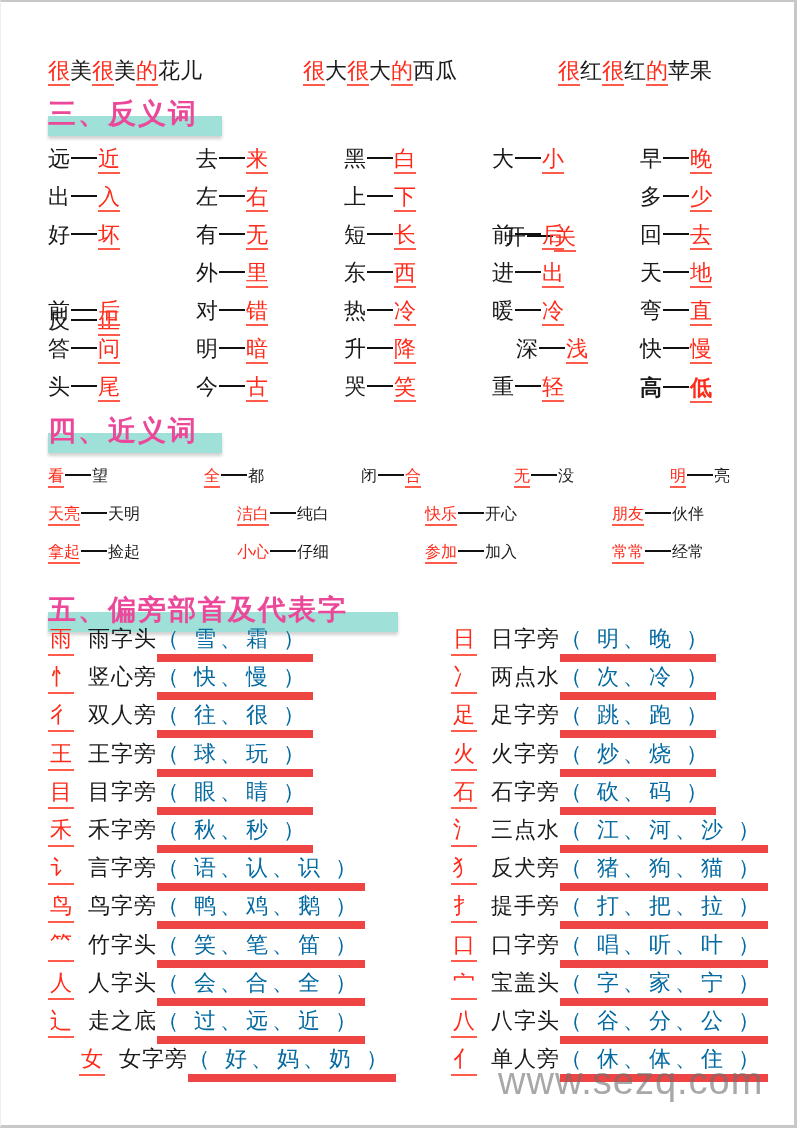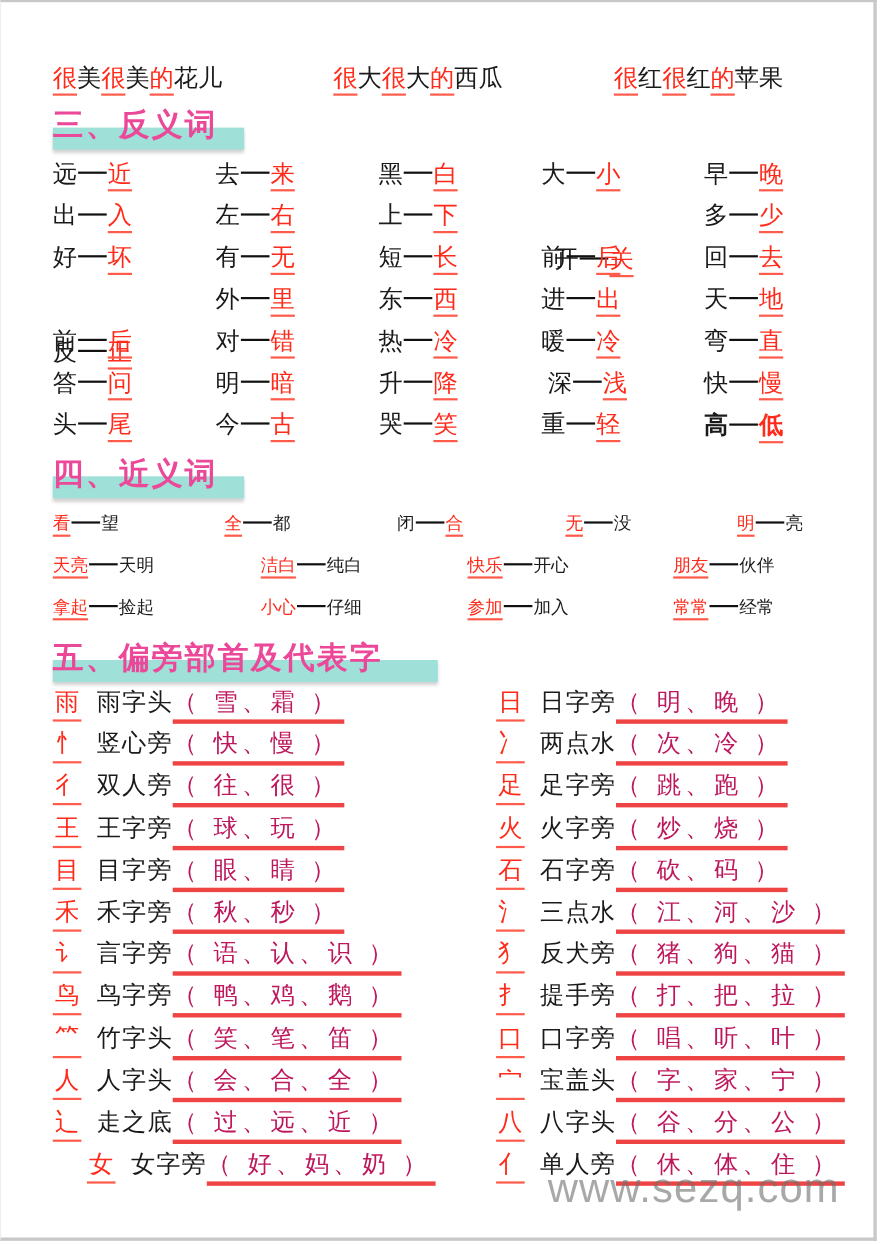--- a/index.html
+++ b/index.html
@@ -36,21 +36,21 @@
   
   .ant { font-size: 22px; line-height: 26px; }
   .ant .dash, .syn .dash { display: inline-block; width: 26px; height: 2px; background: #111; vertical-align: middle; margin: 0 1px; position: relative; top: -2px; }
 
   .syn { font-size: 16px; line-height: 26px; }
 
   
   .rad { font-size: 22px; line-height: 30px; }
   .rad .sym { display: inline-block; width: 26px; text-align: center; color: #ff2a1a; border-bottom: 2px solid #ff5a4a; }
   .rad .name { display: inline-block; margin-left: 14px; letter-spacing: 1px; }
-  .rad .ex { display: inline-block; color: #be185d; border-bottom: 4px solid #ef4444; letter-spacing: 4px; padding-right: 4px; }
+  .rad .ex { display: inline-block; color: #0369a1; border-bottom: 8px solid #ef4444; letter-spacing: 4px; padding-right: 4px; }
 
   .watermark {
     position: absolute; left: 498px; top: 1060px; font-family: "Liberation Sans", sans-serif;
     font-size: 38px; color: rgba(110,110,110,0.6); letter-spacing: 1px;
   }
 </style>
 </head>
 <body>
 
 <div class="frame"></div>
@@ -91,21 +91,21 @@
     <div class="abs ant" style="left: 492px; top: 260px;"><span>进</span><span class="dash"></span><span class="red ul">出</span></div>
     <div class="abs ant" style="left: 640px; top: 260px;"><span>天</span><span class="dash"></span><span class="red ul">地</span></div>
     <div class="abs ant" style="left: 48px; top: 298px;"><span>前</span><span class="dash"></span><span class="red ul">后</span></div>
     <div class="abs ant" style="left: 196px; top: 298px;"><span>对</span><span class="dash"></span><span class="red ul">错</span></div>
     <div class="abs ant" style="left: 344px; top: 298px;"><span>热</span><span class="dash"></span><span class="red ul">冷</span></div>
     <div class="abs ant" style="left: 492px; top: 298px;"><span>暖</span><span class="dash"></span><span class="red ul">冷</span></div>
     <div class="abs ant" style="left: 640px; top: 298px;"><span>弯</span><span class="dash"></span><span class="red ul">直</span></div>
     <div class="abs ant" style="left: 48px; top: 336px;"><span>答</span><span class="dash"></span><span class="red ul">问</span></div>
     <div class="abs ant" style="left: 196px; top: 336px;"><span>明</span><span class="dash"></span><span class="red ul">暗</span></div>
     <div class="abs ant" style="left: 344px; top: 336px;"><span>升</span><span class="dash"></span><span class="red ul">降</span></div>
-    <div class="abs ant" style="left: 498px; top: 336px;"><span>深</span><span class="dash"></span><span class="red ul">浅</span></div>
+    <div class="abs ant" style="left: 516px; top: 336px;"><span>深</span><span class="dash"></span><span class="red ul">浅</span></div>
     <div class="abs ant" style="left: 640px; top: 336px;"><span>快</span><span class="dash"></span><span class="red ul">慢</span></div>
     <div class="abs ant" style="left: 48px; top: 374px;"><span>头</span><span class="dash"></span><span class="red ul">尾</span></div>
     <div class="abs ant" style="left: 196px; top: 374px;"><span>今</span><span class="dash"></span><span class="red ul">古</span></div>
     <div class="abs ant" style="left: 344px; top: 374px;"><span>哭</span><span class="dash"></span><span class="red ul">笑</span></div>
     <div class="abs ant" style="left: 492px; top: 374px;"><span>重</span><span class="dash"></span><span class="red ul">轻</span></div>
     <div class="abs ant" style="left: 640px; top: 374px; font-weight: bold;"><span>高</span><span class="dash"></span><span class="red ul">低</span></div>
   </div>
 
 <div class="sec" style="top:413px;">
   <div class="bar" style="width:174px;"></div>
@@ -120,21 +120,21 @@
     <div class="abs syn" style="left: 48px; top: 501px;"><span class="red ul">天亮</span><span class="dash"></span><span class="">天明</span></div>
     <div class="abs syn" style="left: 237px; top: 501px;"><span class="red ul">洁白</span><span class="dash"></span><span class="">纯白</span></div>
     <div class="abs syn" style="left: 425px; top: 501px;"><span class="red ul">快乐</span><span class="dash"></span><span class="">开心</span></div>
     <div class="abs syn" style="left: 612px; top: 501px;"><span class="red ul">朋友</span><span class="dash"></span><span class="">伙伴</span></div>
     <div class="abs syn" style="left: 48px; top: 539px;"><span class="red ul">拿起</span><span class="dash"></span><span class="">捡起</span></div>
     <div class="abs syn" style="left: 237px; top: 539px;"><span class="red">小心</span><span class="dash"></span><span class="">仔细</span></div>
     <div class="abs syn" style="left: 425px; top: 539px;"><span class="red ul">参加</span><span class="dash"></span><span class="">加入</span></div>
     <div class="abs syn" style="left: 612px; top: 539px;"><span class="red ul">常常</span><span class="dash"></span><span class="">经常</span></div>
   </div>
 
-<div class="sec" style="top:580px;text-align:center;">
+<div class="sec" style="top:592px;text-align:center;">
   <div class="bar" style="width:350px;"></div>
   <span class="txt">五、偏旁部首及代表字</span>
 </div>
 <div id="radical-grid">
     <div class="abs rad" style="left: 48px; top: 624px;"><span class="sym">雨</span><span class="name">雨字头</span><span class="ex">（ 雪、霜 ）</span></div>
     <div class="abs rad" style="left: 48px; top: 662px;"><span class="sym">忄</span><span class="name">竖心旁</span><span class="ex">（ 快、慢 ）</span></div>
     <div class="abs rad" style="left: 48px; top: 700px;"><span class="sym">彳</span><span class="name">双人旁</span><span class="ex">（ 往、很 ）</span></div>
     <div class="abs rad" style="left: 48px; top: 739px;"><span class="sym">王</span><span class="name">王字旁</span><span class="ex">（ 球、玩 ）</span></div>
     <div class="abs rad" style="left: 48px; top: 777px;"><span class="sym">目</span><span class="name">目字旁</span><span class="ex">（ 眼、睛 ）</span></div>
     <div class="abs rad" style="left: 48px; top: 815px;"><span class="sym">禾</span><span class="name">禾字旁</span><span class="ex">（ 秋、秒 ）</span></div>

